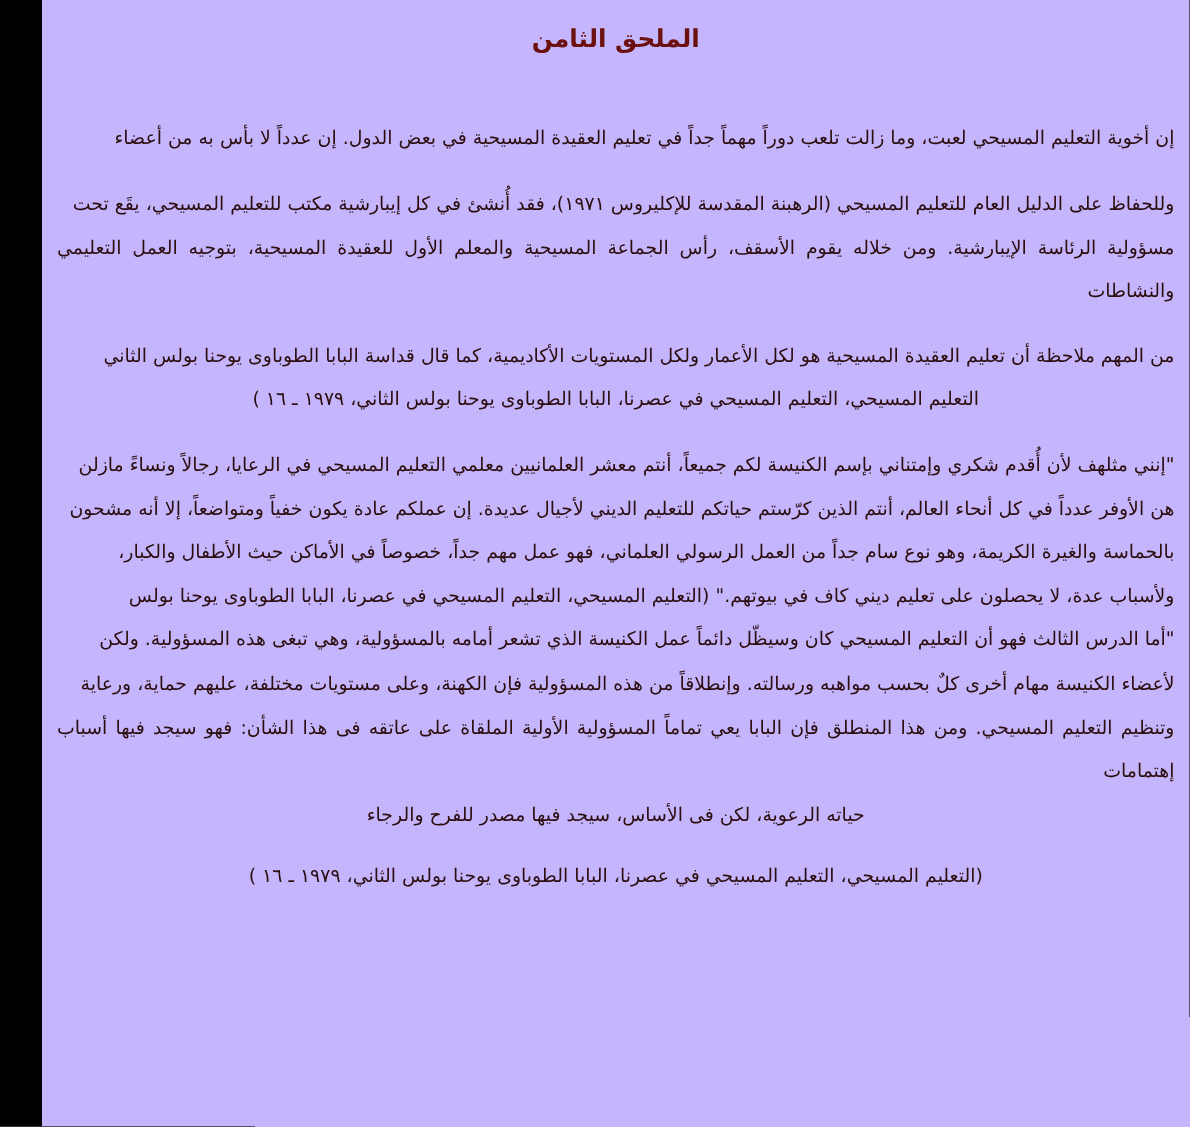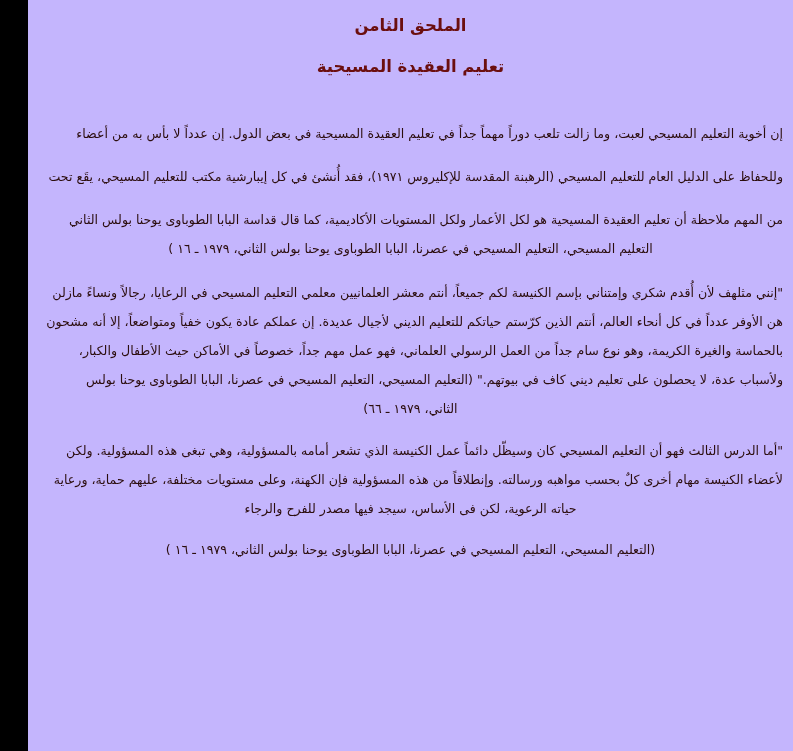--- a/index.html
+++ b/index.html
@@ -77,37 +77,37 @@
     margin: 0 0 12px 0;
   }
 </style>
 </head>
 <body>
 
 <div class="page">
 
   <div class="title-block">
     <div class="doc-title">الملحق الثامن</div>
-    <div class="doc-subtitle">تعليم العقيدة المسيحية</div>
   </div>
 
   <div class="body-area">
 
     <p class="para tight">إن أخوية التعليم المسيحي لعبت، وما زالت تلعب دوراً مهماً جداً في تعليم العقيدة المسيحية في بعض الدول. إن عدداً لا بأس به من أعضاء</p>
 
     <p class="para tight spaced-top">وللحفاظ على الدليل العام للتعليم المسيحي (الرهبنة المقدسة للإكليروس ١٩٧١)، فقد أُنشئ في كل إيبارشية مكتب للتعليم المسيحي، يقَع تحت</p>
+    <p class="para tight">مسؤولية الرئاسة الإيبارشية. ومن خلاله يقوم الأسقف، رأس الجماعة المسيحية والمعلم الأول للعقيدة المسيحية، بتوجيه العمل التعليمي والنشاطات</p>
 
     <p class="para tight spaced-top">من المهم ملاحظة أن تعليم العقيدة المسيحية هو لكل الأعمار ولكل المستويات الأكاديمية، كما قال قداسة البابا الطوباوى يوحنا بولس الثاني</p>
     <p class="srcline">التعليم المسيحي، التعليم المسيحي في عصرنا، البابا الطوباوى يوحنا بولس الثاني، ١٩٧٩ ـ ١٦ )</p>
 
     <p class="para tight spaced-top quote">"إنني مثلهف لأن أُقدم شكري وإمتناني بإسم الكنيسة لكم جميعاً، أنتم معشر العلمانيين معلمي التعليم المسيحي في الرعايا، رجالاً ونساءً مازلن</p>
     <p class="para tight quote">هن الأوفر عدداً في كل أنحاء العالم، أنتم الذين كرّستم حياتكم للتعليم الديني لأجيال عديدة. إن عملكم عادة يكون خفياً ومتواضعاً، إلا أنه مشحون</p>
     <p class="para tight quote">بالحماسة والغيرة الكريمة، وهو نوع سام جداً من العمل الرسولي العلماني، فهو عمل مهم جداً، خصوصاً في الأماكن حيث الأطفال والكبار،</p>
     <p class="para tight quote">ولأسباب عدة، لا يحصلون على تعليم ديني كاف في بيوتهم." (التعليم المسيحي، التعليم المسيحي في عصرنا، البابا الطوباوى يوحنا بولس</p>
-    <p class="srcline">الثاني، ١٩٧٩ ـ ٦٦)</p>
 
     <p class="para tight quote">"أما الدرس الثالث فهو أن التعليم المسيحي كان وسيظّل دائماً عمل الكنيسة الذي تشعر أمامه بالمسؤولية، وهي تبغى هذه المسؤولية. ولكن</p>
     <p class="para tight quote">لأعضاء الكنيسة مهام أخرى كلٌ بحسب مواهبه ورسالته. وإنطلاقاً من هذه المسؤولية فإن الكهنة، وعلى مستويات مختلفة، عليهم حماية، ورعاية</p>
+    <p class="para tight quote">وتنظيم التعليم المسيحي. ومن هذا المنطلق فإن البابا يعي تماماً المسؤولية الأولية الملقاة على عاتقه فى هذا الشأن: فهو سيجد فيها أسباب إهتمامات</p>
     <p class="srcline">حياته الرعوية، لكن فى الأساس، سيجد فيها مصدر للفرح والرجاء</p>
     <p class="srcline">(التعليم المسيحي، التعليم المسيحي في عصرنا، البابا الطوباوى يوحنا بولس الثاني، ١٩٧٩ ـ ١٦ )</p>
 
   </div>
 </div>
 
 </body></html>

